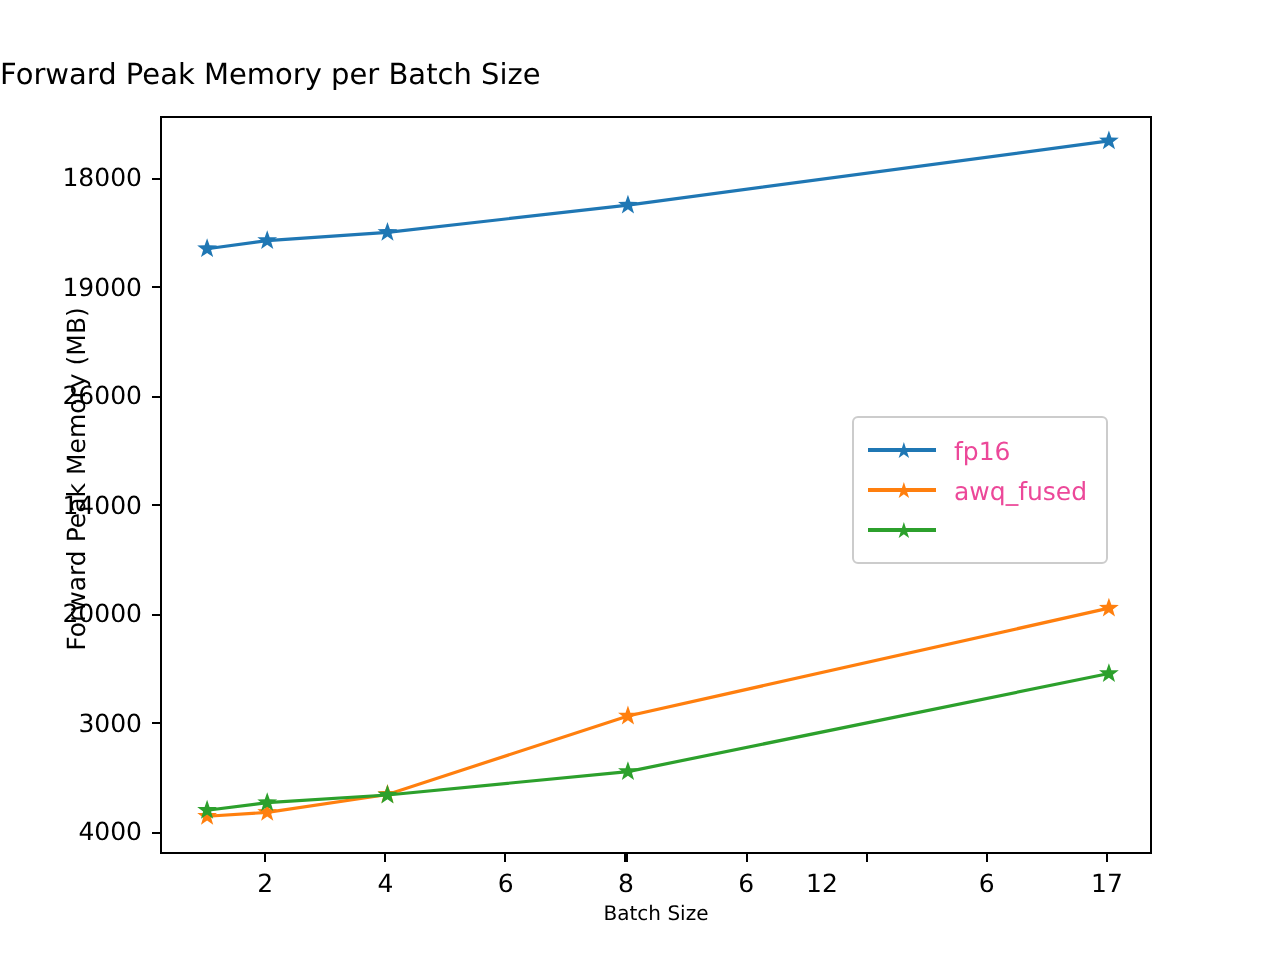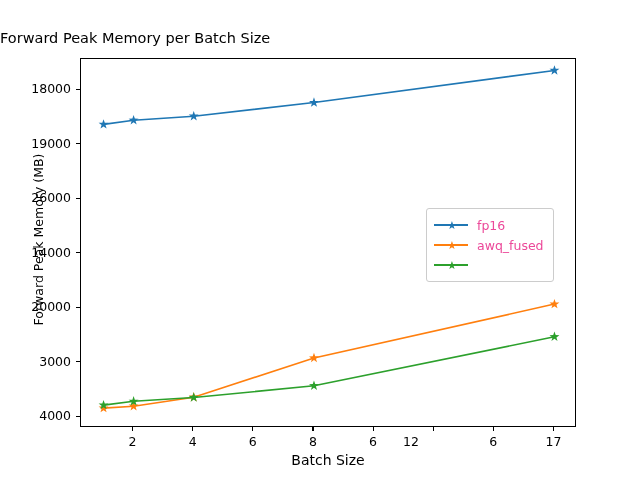--- a/index.html
+++ b/index.html
@@ -31,21 +31,21 @@
   }
   .ytick-mark{position:absolute;width:4px;height:1.1px;background:#000;}
   .xtick-mark{position:absolute;width:1.1px;height:4px;background:#000;}
   .xtick-label{
     position:absolute;font-size:12.5px;color:#000;text-align:center;
     white-space:nowrap;transform:translateX(-50%);
   }
 
   #xlabel{
     position:absolute;left:80px;top:452px;width:496px;
-    text-align:center;font-size:14px;color:#000;
+    text-align:center;font-size:10px;color:#000;
   }
   #ylabel{
     position:absolute;left:-92px;top:232px;width:260px;
     text-align:center;font-size:12.5px;color:#000;
     transform:rotate(-90deg);transform-origin:center center;
   }
 
   
   #legend{
     position:absolute;left:426px;top:208px;

